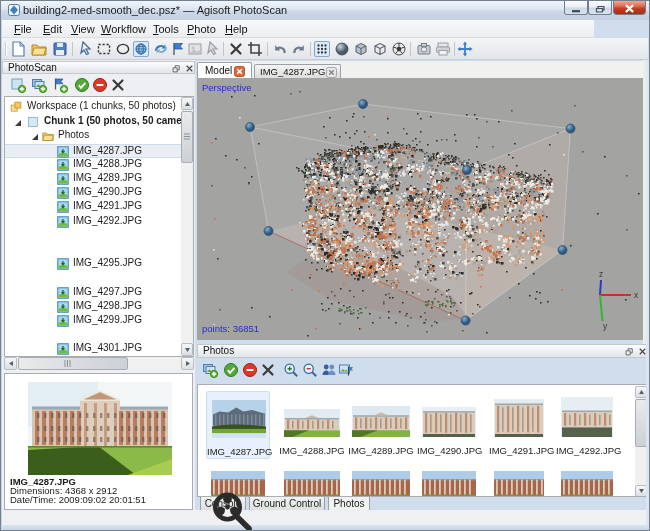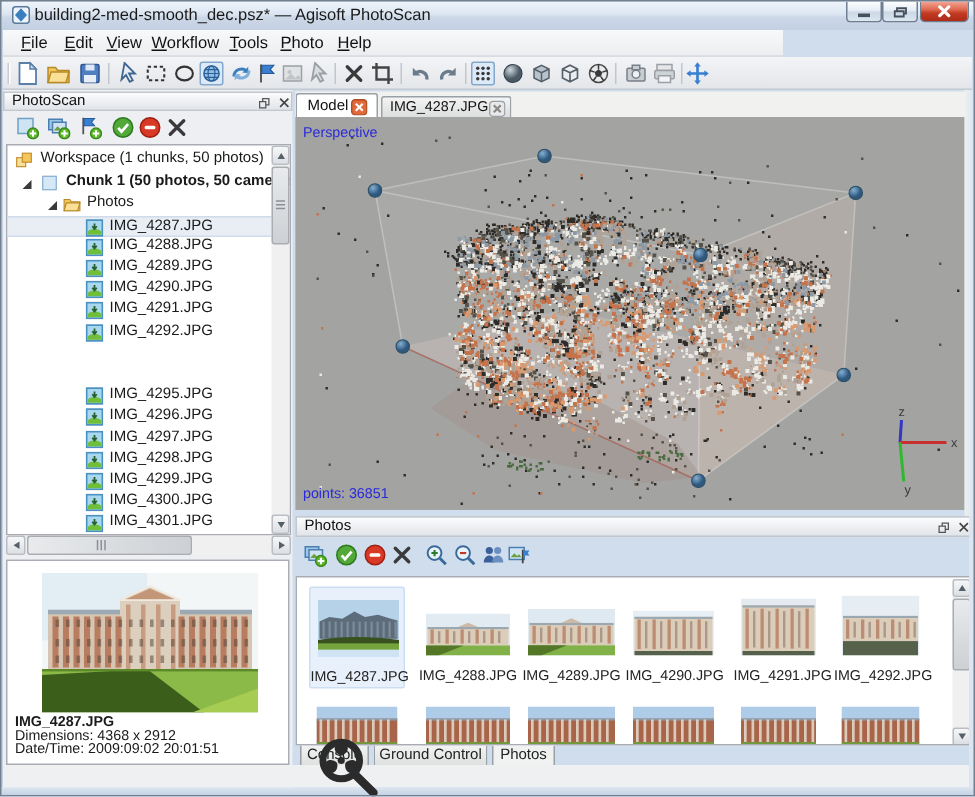--- a/index.html
+++ b/index.html
@@ -7,21 +7,21 @@
 #frame{left:0;top:0;width:650px;height:531px;border:1px solid #72808f;z-index:60;pointer-events:none;}
 #titlebar{left:1px;top:1px;width:648px;height:19px;
  background:linear-gradient(#f0f5fb,#dbe5f1 45%,#ccd8e7 55%,#c3d0e2);}
 #titletext{left:23px;top:4px;font-size:11px;color:#1a1a1a;}
 .wbtn{position:absolute;top:1px;height:14px;border:1px solid #707f90;border-top:none;
  background:linear-gradient(#fdfeff,#e7eef6 45%,#ccd8e5 55%,#dbe6f0);}
 #btnmin{right:62px;width:24px;border-radius:0 0 3px 3px;}
 #btnmax{right:38px;width:24px;border-radius:0 0 3px 3px;}
 #btncls{right:4px;width:33px;border-radius:0 0 4px 4px;
  background:linear-gradient(#f3a696,#e06a52 40%,#c23a22 60%,#ad2b16);}
-#menubar{left:2px;top:20px;width:520px;height:18px;background:linear-gradient(#f8f9fa,#ebedf0);
+#menubar{left:2px;top:20px;width:592px;height:18px;background:linear-gradient(#f8f9fa,#ebedf0);
  border-bottom:1px solid #d9dce0;font-size:11px;color:#111;}
 .mitem{position:absolute;top:3px;}
 #toolbar{left:2px;top:38px;width:646px;height:22px;background:linear-gradient(#f3f4f6,#e3e6ea);
  border-bottom:1px solid #c8ccd2;}
 .ticon{position:absolute;top:3px;width:16px;height:16px;}
 .tsep{position:absolute;top:4px;width:1px;height:14px;background:#c2c6cb;}
 .pressed{background:#dce9f7;border:1px solid #84a7cc;border-radius:2px;}
 #leftdock{left:2px;top:60px;width:193px;height:466px;background:#edeff2;}
 #wshead{left:2px;top:61px;width:193px;height:13px;background:linear-gradient(#fbfcfd,#e1e4e9);
  border:1px solid #c4c8cd;font-size:10px;color:#111;}
@@ -322,28 +322,20 @@
       <span class="abs" style="left:68px;top:0px">IMG_4292.JPG</span>
     </div>
 <div class="trow" style="top:160.1px">
       <svg class="abs" style="left:52px;top:1px" width="12" height="12" viewBox="0 0 16 16">
         <rect x="1" y="1" width="14" height="14" fill="#a8d8ef" stroke="#4a90c0" stroke-width="1.5"></rect>
         <path d="M2 11c3-3 9-3 12 0v3H2z" fill="#6fbf3a"></path>
         <path d="M8 4v4M6 6.5L8 9l2-2.5" stroke="#2a6030" stroke-width="1.6" fill="none"></path>
       </svg>
       <span class="abs" style="left:68px;top:0px">IMG_4295.JPG</span>
     </div>
-<div class="trow" style="top:174.3px">
-      <svg class="abs" style="left:52px;top:1px" width="12" height="12" viewBox="0 0 16 16">
-        <rect x="1" y="1" width="14" height="14" fill="#a8d8ef" stroke="#4a90c0" stroke-width="1.5"></rect>
-        <path d="M2 11c3-3 9-3 12 0v3H2z" fill="#6fbf3a"></path>
-        <path d="M8 4v4M6 6.5L8 9l2-2.5" stroke="#2a6030" stroke-width="1.6" fill="none"></path>
-      </svg>
-      <span class="abs" style="left:68px;top:0px">IMG_4296.JPG</span>
-    </div>
 <div class="trow" style="top:188.5px">
       <svg class="abs" style="left:52px;top:1px" width="12" height="12" viewBox="0 0 16 16">
         <rect x="1" y="1" width="14" height="14" fill="#a8d8ef" stroke="#4a90c0" stroke-width="1.5"></rect>
         <path d="M2 11c3-3 9-3 12 0v3H2z" fill="#6fbf3a"></path>
         <path d="M8 4v4M6 6.5L8 9l2-2.5" stroke="#2a6030" stroke-width="1.6" fill="none"></path>
       </svg>
       <span class="abs" style="left:68px;top:0px">IMG_4297.JPG</span>
     </div>
 <div class="trow" style="top:202.7px">
       <svg class="abs" style="left:52px;top:1px" width="12" height="12" viewBox="0 0 16 16">
@@ -353,28 +345,20 @@
       </svg>
       <span class="abs" style="left:68px;top:0px">IMG_4298.JPG</span>
     </div>
 <div class="trow" style="top:216.9px">
       <svg class="abs" style="left:52px;top:1px" width="12" height="12" viewBox="0 0 16 16">
         <rect x="1" y="1" width="14" height="14" fill="#a8d8ef" stroke="#4a90c0" stroke-width="1.5"></rect>
         <path d="M2 11c3-3 9-3 12 0v3H2z" fill="#6fbf3a"></path>
         <path d="M8 4v4M6 6.5L8 9l2-2.5" stroke="#2a6030" stroke-width="1.6" fill="none"></path>
       </svg>
       <span class="abs" style="left:68px;top:0px">IMG_4299.JPG</span>
-    </div>
-<div class="trow" style="top:231.1px">
-      <svg class="abs" style="left:52px;top:1px" width="12" height="12" viewBox="0 0 16 16">
-        <rect x="1" y="1" width="14" height="14" fill="#a8d8ef" stroke="#4a90c0" stroke-width="1.5"></rect>
-        <path d="M2 11c3-3 9-3 12 0v3H2z" fill="#6fbf3a"></path>
-        <path d="M8 4v4M6 6.5L8 9l2-2.5" stroke="#2a6030" stroke-width="1.6" fill="none"></path>
-      </svg>
-      <span class="abs" style="left:68px;top:0px">IMG_4300.JPG</span>
     </div>
 <div class="trow" style="top:245.3px">
       <svg class="abs" style="left:52px;top:1px" width="12" height="12" viewBox="0 0 16 16">
         <rect x="1" y="1" width="14" height="14" fill="#a8d8ef" stroke="#4a90c0" stroke-width="1.5"></rect>
         <path d="M2 11c3-3 9-3 12 0v3H2z" fill="#6fbf3a"></path>
         <path d="M8 4v4M6 6.5L8 9l2-2.5" stroke="#2a6030" stroke-width="1.6" fill="none"></path>
       </svg>
       <span class="abs" style="left:68px;top:0px">IMG_4301.JPG</span>
     </div>
 <div class="trow" style="top:259.5px"></div>

